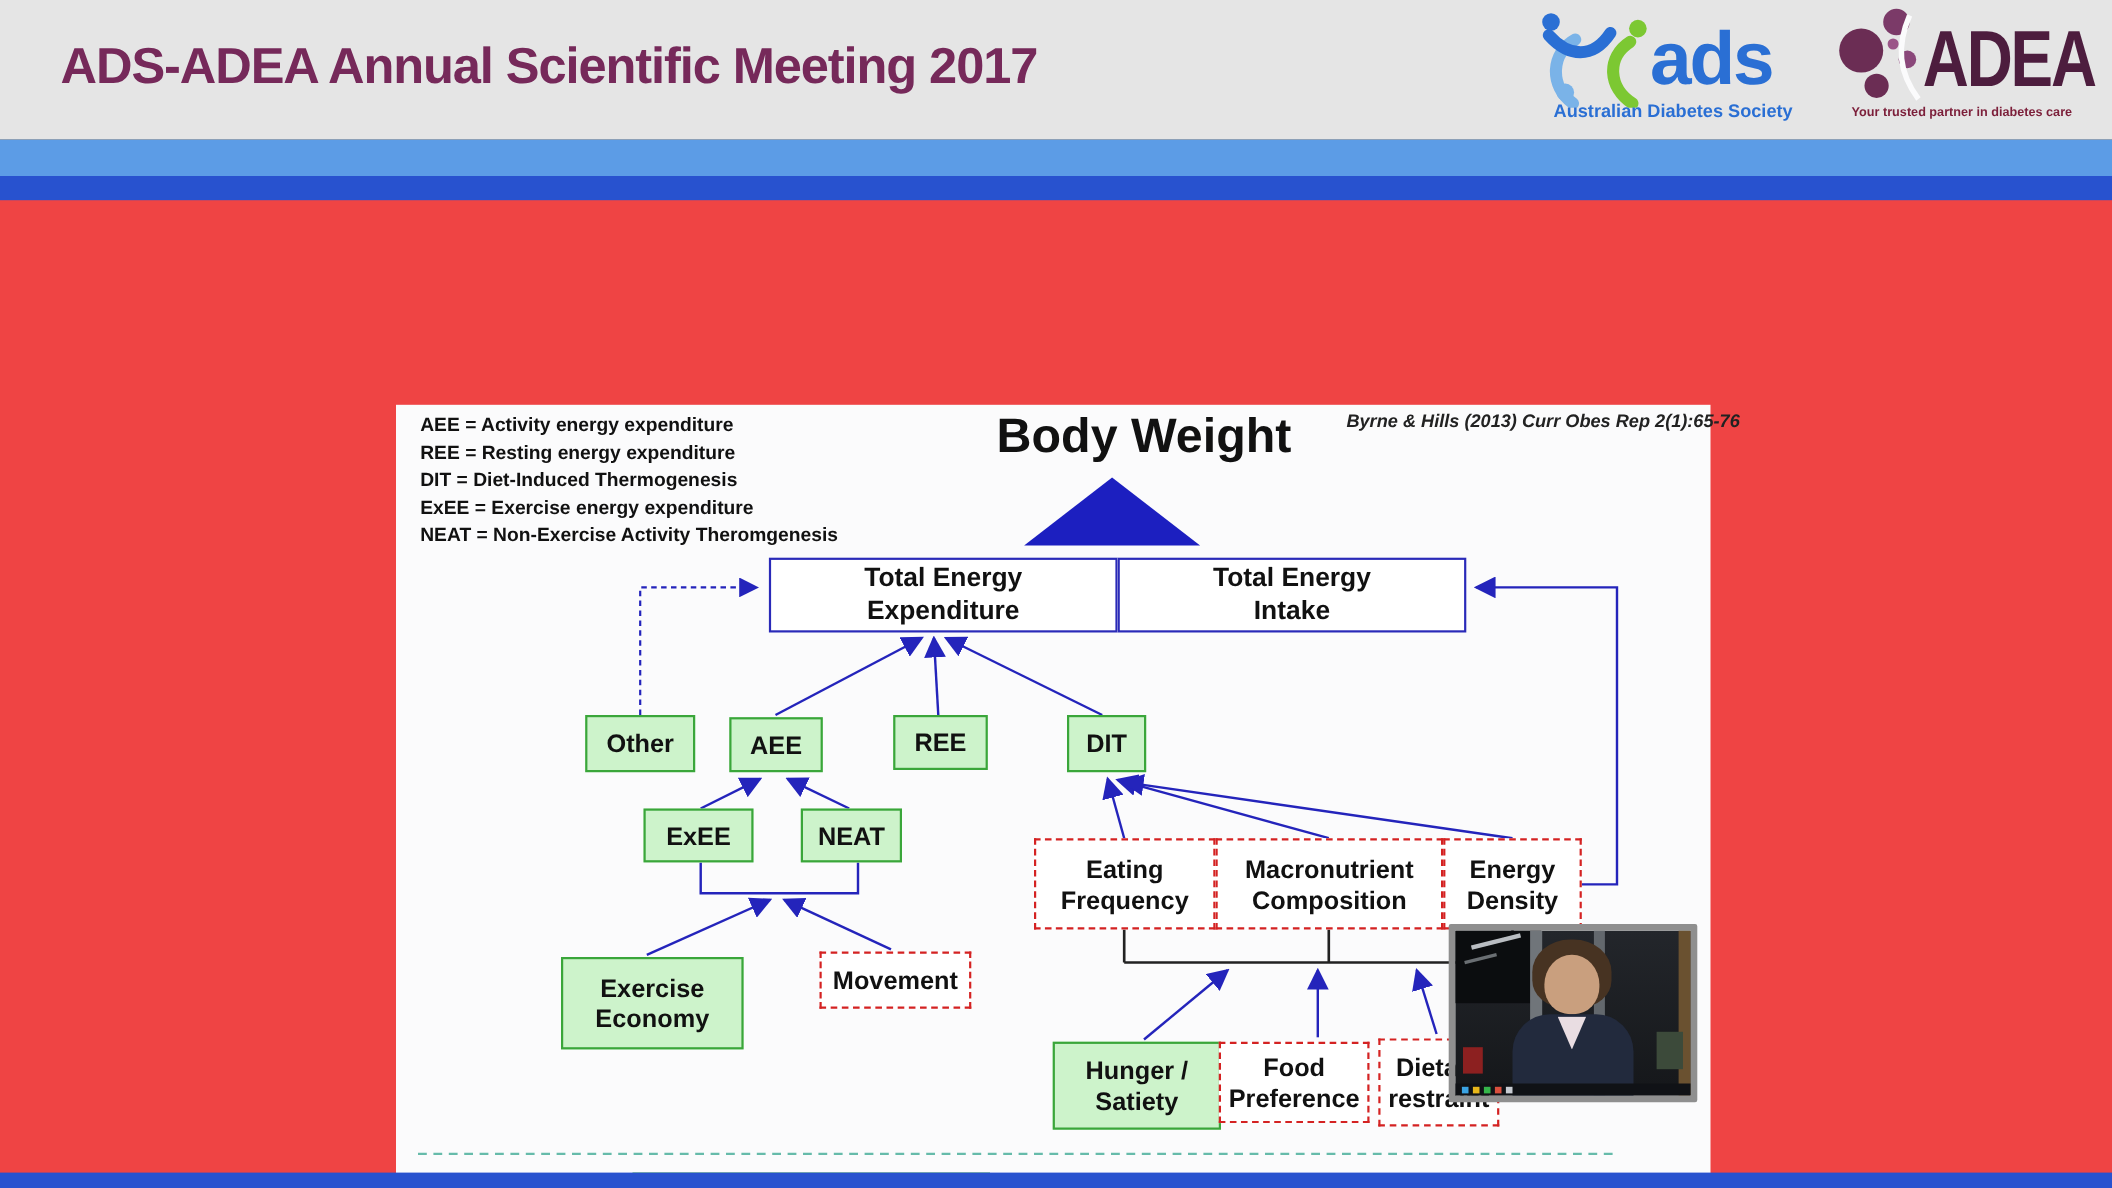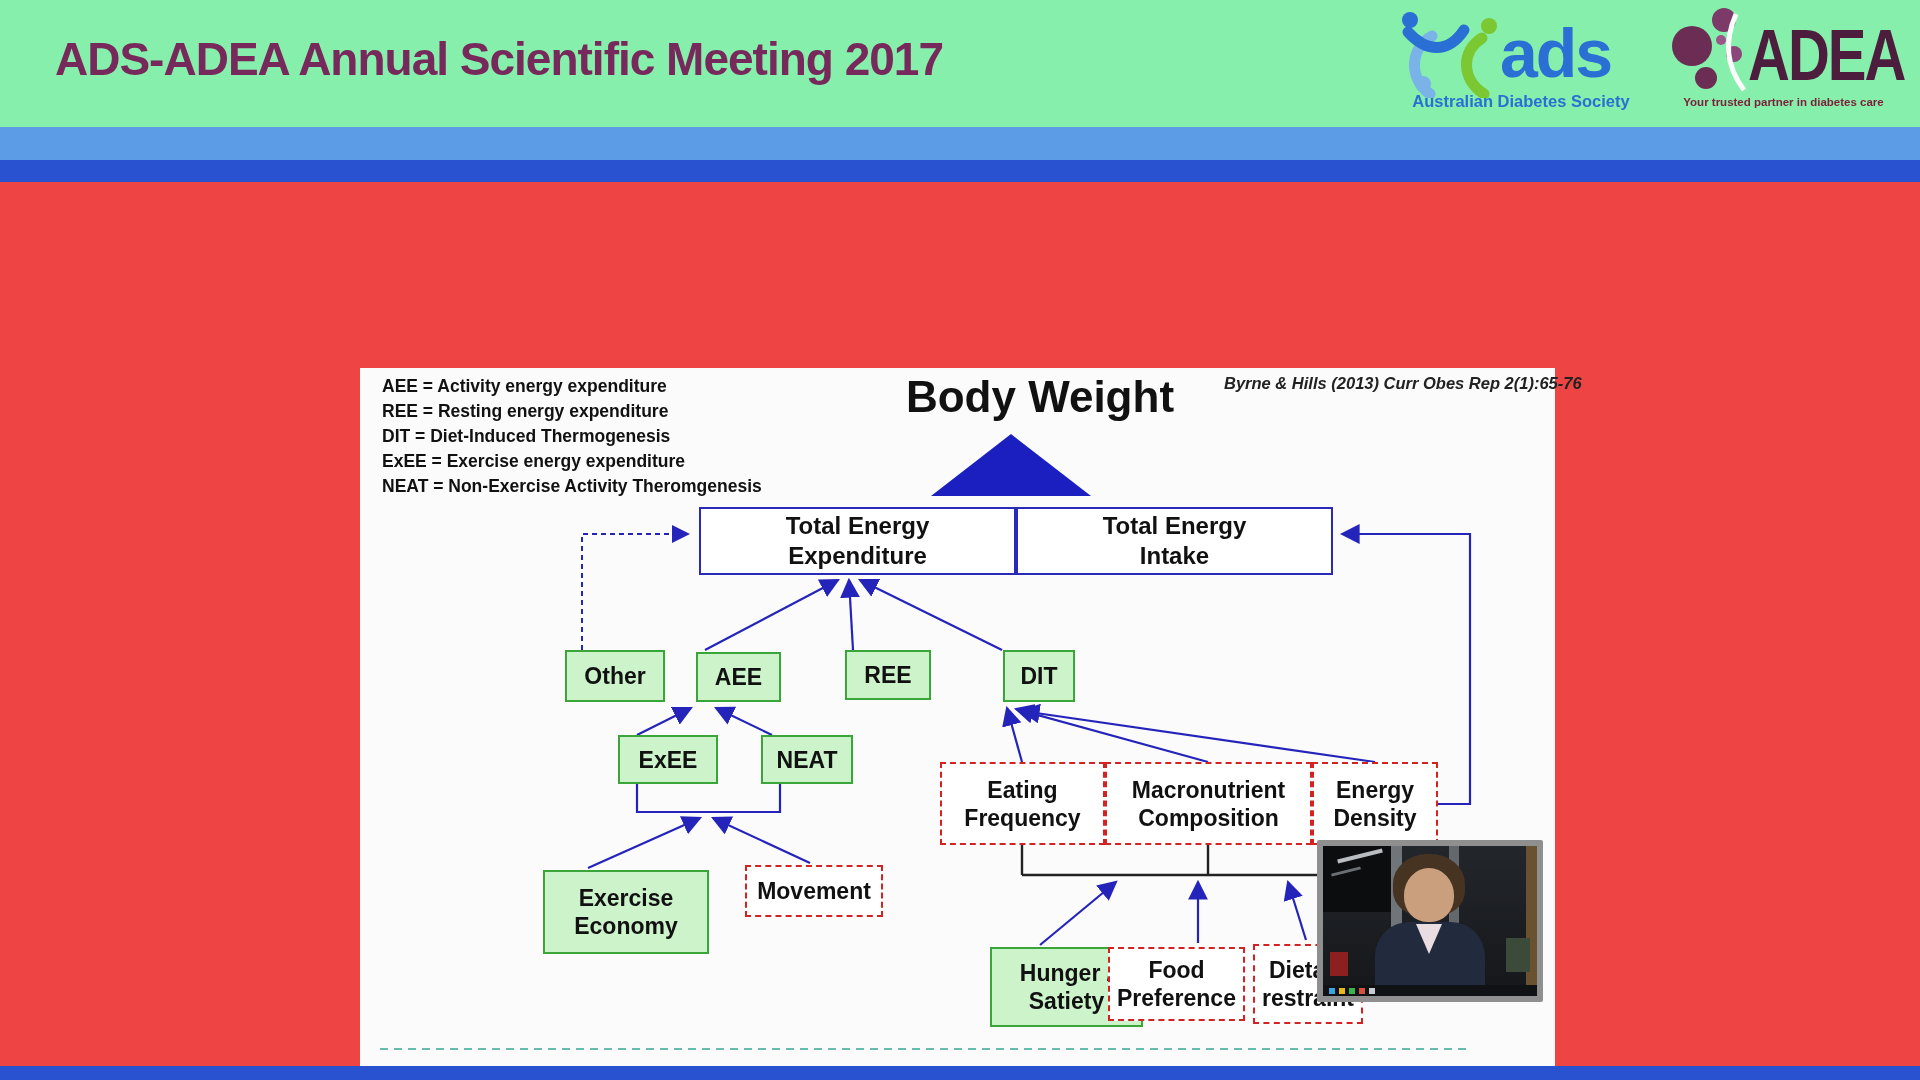--- a/index.html
+++ b/index.html
@@ -12,21 +12,21 @@
     --red-accent:#d42222;
     --teal-accent:#66bbaa;
     --ads-blue:#2a6fd4;
     --adea-purple:#6b2d54;
   }
   *{margin:0;padding:0;box-sizing:border-box;}
   body{font-family:"Liberation Sans",sans-serif;background:#000;}
   .app{position:relative;width:1920px;height:1080px;overflow:hidden;background:#050505;}
 
   
-  .header{position:absolute;left:0;top:0;width:1920px;height:127px;background:#86efac;}
+  .header{position:absolute;left:0;top:0;width:1920px;height:127px;background:#e5e5e5;}
   .main-title{position:absolute;left:55px;top:32px;font-size:46px;font-weight:bold;color:var(--title-purple);letter-spacing:-1px;}
   .ads-logo{position:absolute;left:1396px;top:6px;width:250px;height:118px;}
   .ads-word{position:absolute;left:104px;top:8px;font-size:68px;font-weight:bold;color:var(--ads-blue);letter-spacing:-2px;}
   .ads-tagline{position:absolute;left:0px;top:86px;width:250px;text-align:center;font-size:16.5px;font-weight:600;color:var(--ads-blue);}
   .adea-logo{position:absolute;left:1666px;top:2px;width:235px;height:120px;}
   .adea-word{position:absolute;left:82px;top:10px;font-size:58px;font-weight:bold;color:#4d1d3e;letter-spacing:-2px;transform:scaleY(1.25);transform-origin:top;}
   .adea-tagline{position:absolute;left:0px;top:94px;width:235px;text-align:center;font-size:11.5px;font-weight:bold;color:#7c1f3a;}
   .bar-light{position:absolute;left:0;top:127px;width:1920px;height:33px;background:var(--bar-light);}
   .venue-text{position:absolute;left:55px;top:130px;font-size:20px;color:#ffffff;}
   .bar-dark{position:absolute;left:0;top:160px;width:1920px;height:26px;background:var(--bar-dark);}
@@ -37,21 +37,21 @@
   .connectors{position:absolute;left:0;top:0;}
 
   .legend{position:absolute;left:22px;top:6px;}
   .legend div{font-size:17.5px;font-weight:600;color:#111;line-height:25px;white-space:nowrap;}
   .slide-title{position:absolute;left:480px;top:4px;width:400px;text-align:center;font-size:44px;font-weight:bold;color:#111;}
   .citation{position:absolute;left:864px;top:6px;font-size:16.5px;font-weight:bold;font-style:italic;color:#222;white-space:nowrap;}
 
   .bx{position:absolute;display:flex;align-items:center;justify-content:center;text-align:center;
       white-space:pre-line;font-size:23px;line-height:28px;color:#111;font-weight:bold;}
   .blue-box{background:#ffffff;border:2px solid #2a2ab8;font-size:24px;line-height:30px;}
-  .green{background:var(--green-fill);border:2px solid var(--green-border);margin-left:33px;}
+  .green{background:var(--green-fill);border:2px solid var(--green-border);}
   .red-dash{background:#ffffff;border:2px dashed var(--red-accent);}
   .red-dot{background:#ffffff;border:2px dotted #cc2222;}
 
   
   .webcam{position:absolute;left:1317px;top:840px;width:226px;height:162px;border:6px solid #8f8f8f;
           background:linear-gradient(#23262b,#15171a);z-index:30;border-radius:2px;overflow:hidden;}
   .cam-inner{position:relative;width:100%;height:100%;}
   .panel{position:absolute;left:0;top:0;width:78px;height:66px;background:#0b0d0f;}
   .streak{position:absolute;left:14px;top:8px;width:46px;height:4px;background:#d8dde2;transform:rotate(-14deg);opacity:.85;}
   .streak2{position:absolute;left:8px;top:24px;width:30px;height:3px;background:#aab0b6;transform:rotate(-14deg);opacity:.6;}

